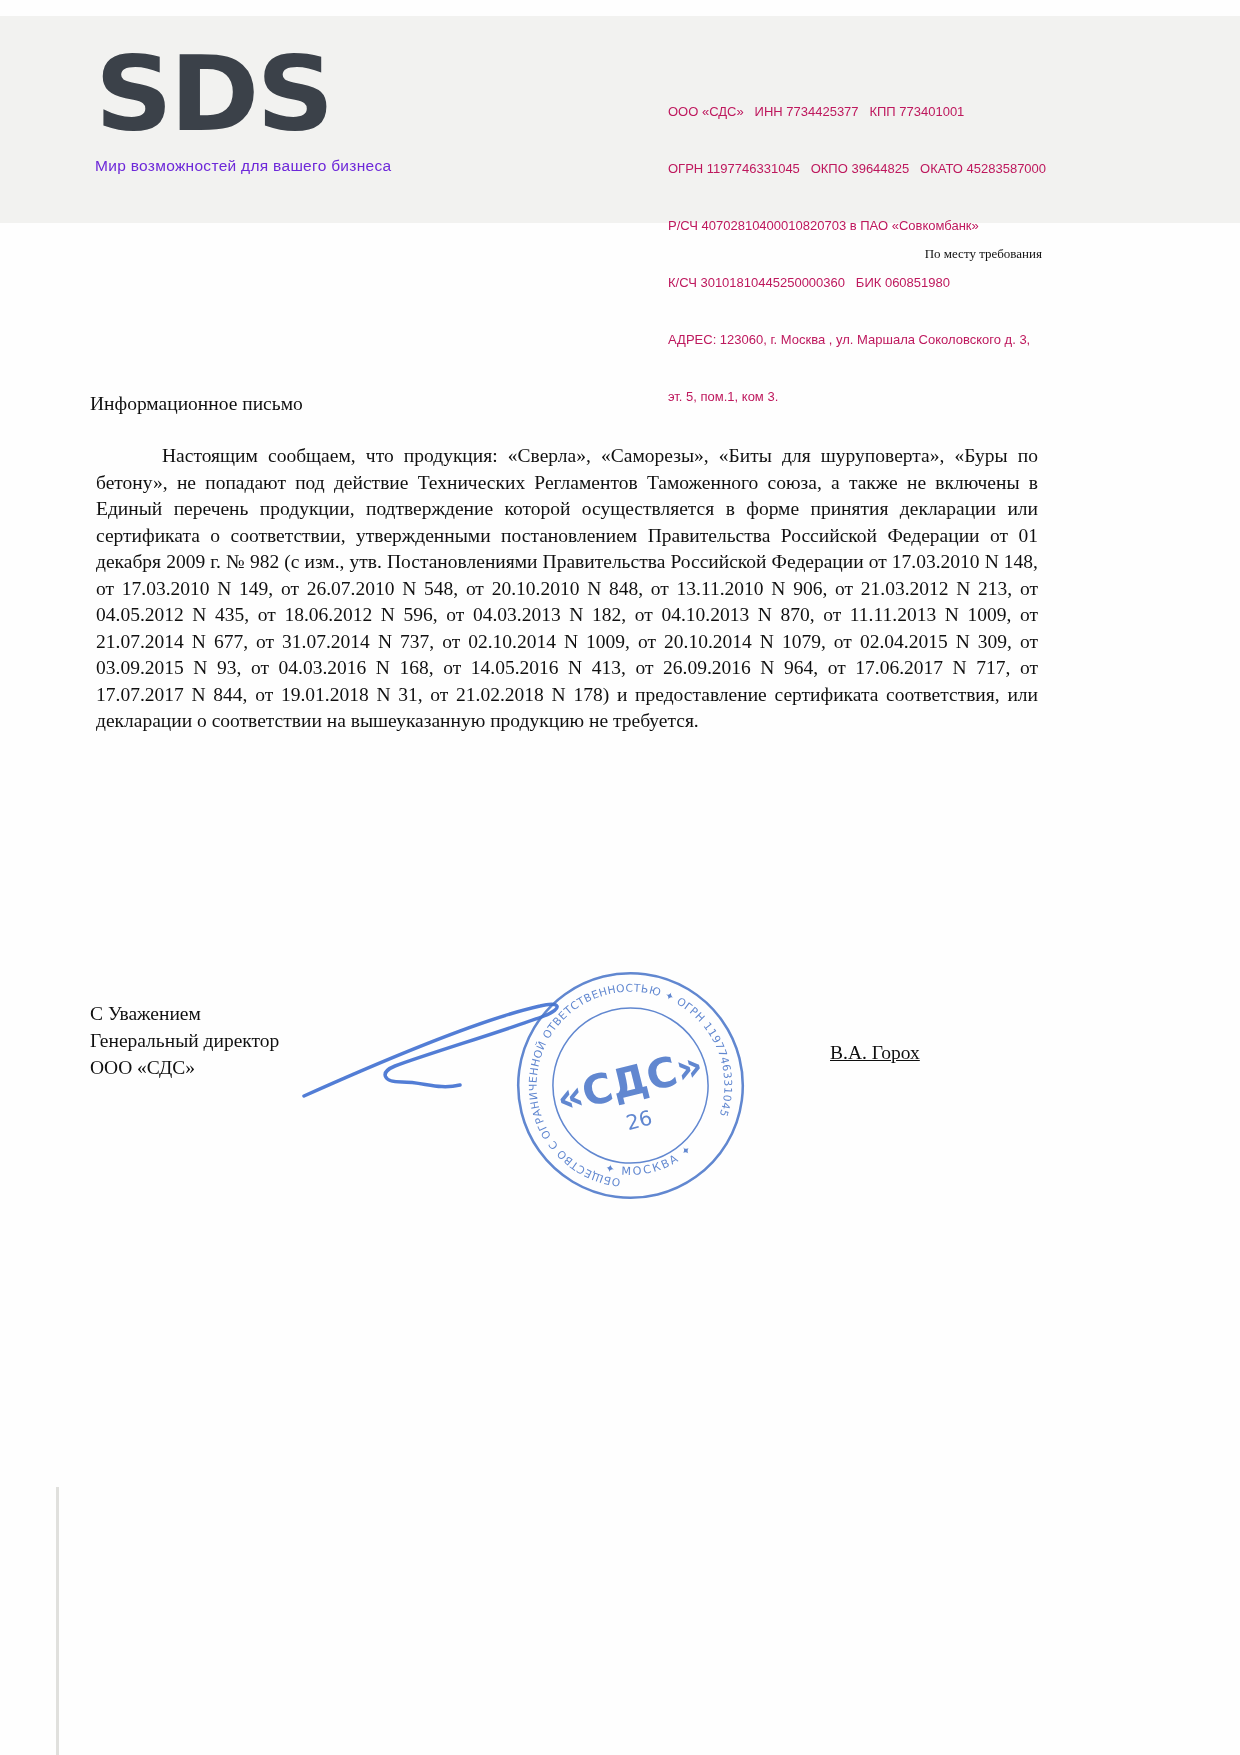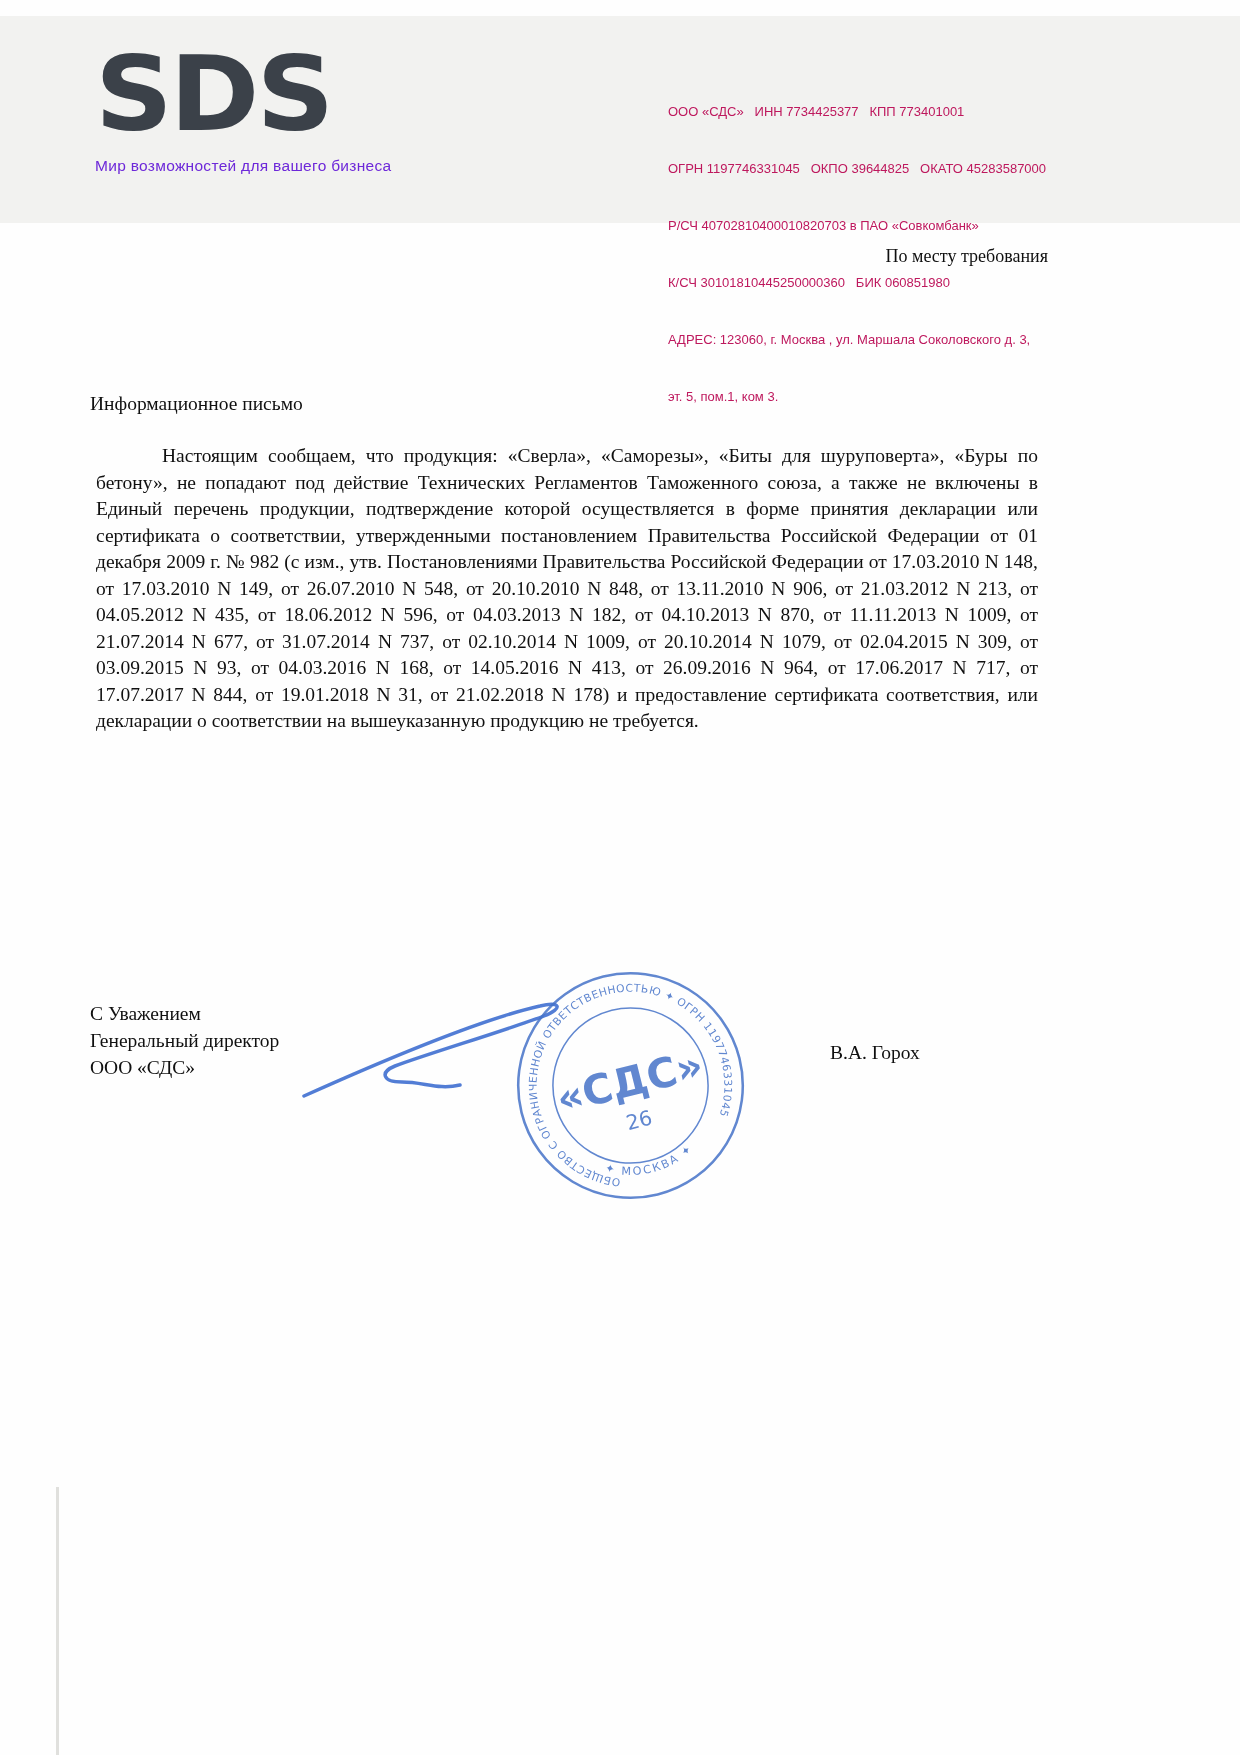--- a/index.html
+++ b/index.html
@@ -41,23 +41,23 @@
     position: absolute;
     top: 48px; left: 668px;
     font-family: "Liberation Sans", sans-serif;
     font-size: 13px;
     line-height: 19px;
     color: #be185d;
     white-space: pre-wrap;
   }
   .meta-line {
     position: absolute;
-    left: 106px; width: 942px;
+    left: 100px; width: 942px;
     text-align: right;
-    font-size: 18px;
+    font-size: 13px;
   }
   .addressee { top: 246px; }
   .ref-line  { top: 290px; }
   .doc-title {
     position: absolute;
     top: 393px; left: 90px; width: 942px;
     text-align: left;
     font-size: 19.5px;
   }
   .para {
@@ -72,20 +72,21 @@
   .signoff {
     position: absolute;
     top: 1000px; left: 90px;
     font-size: 19.5px;
     line-height: 27px;
   }
   .sign-name {
     position: absolute;
     top: 1042px; left: 830px;
     font-size: 19.5px;
+    text-decoration: underline;
   }
   .signature-svg { position: absolute; top: 992px; left: 292px; }
   .stamp-svg { position: absolute; top: 963px; left: 508px; }
   .scan-artifact {
     position: absolute;
     left: 56px; top: 1487px;
     width: 3px; height: 268px;
     background: #e0e0dd;
   }
 </style>

